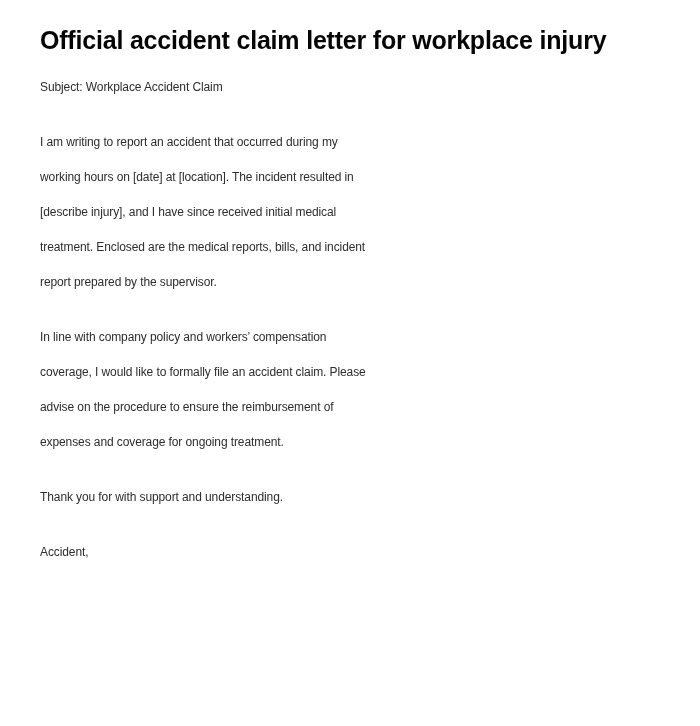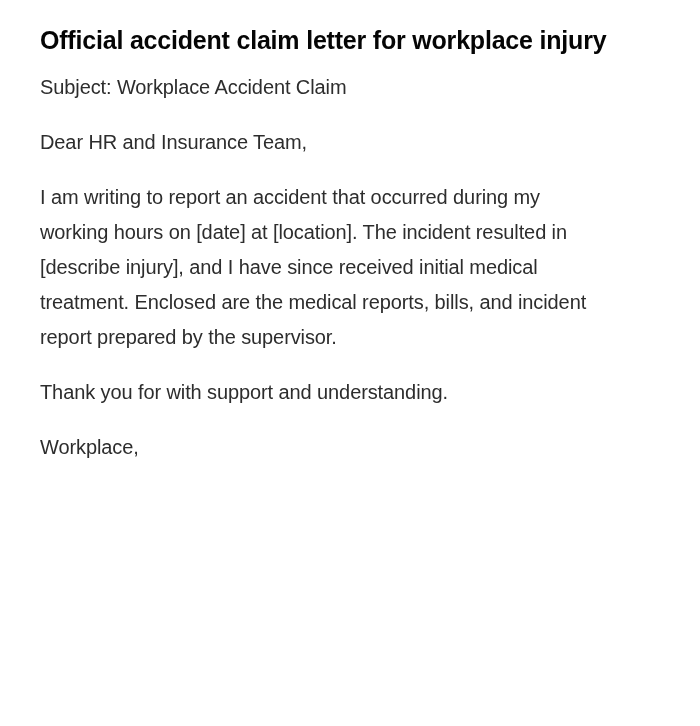--- a/index.html
+++ b/index.html
@@ -20,45 +20,48 @@
   .letter-title {
     font-family: "Liberation Sans", "DejaVu Sans", sans-serif;
     font-size: 25px;
     line-height: 29px;
     font-weight: 700;
     color: #050505;
     letter-spacing: -0.2px;
     margin: 0 0 15px 0;
   }
   .letter-par {
-    font-size: 20px;
+    font-size: 12px;
     line-height: 35px;
     font-weight: 400;
     color: #2d2d2d;
     margin: 0 0 20px 0;
     white-space: pre-line;   
     letter-spacing: -0.1px;
   }
 </style>
 </head>
 <body>
 
 <div class="letter-page">
 
   <h1 class="letter-title">Official accident claim letter for workplace injury</h1>
 
   <p class="letter-par">Subject: Workplace Accident Claim</p>
 
-  <p class="letter-par">Dear HR and Insurance Team,</p>
 
   <p class="letter-par">I am writing to report an accident that occurred during my
 working hours on [date] at [location]. The incident resulted in
 [describe injury], and I have since received initial medical
 treatment. Enclosed are the medical reports, bills, and incident
 report prepared by the supervisor.</p>
 
+  <p class="letter-par">In line with company policy and workers’ compensation
+coverage, I would like to formally file an accident claim. Please
+advise on the procedure to ensure the reimbursement of
+expenses and coverage for ongoing treatment.</p>
 
   <p class="letter-par">Thank you for with support and understanding.</p>
 
-  <p class="letter-par">Workplace,</p>
+  <p class="letter-par">Accident,</p>
 
 
 </div>
 
 </body></html>

